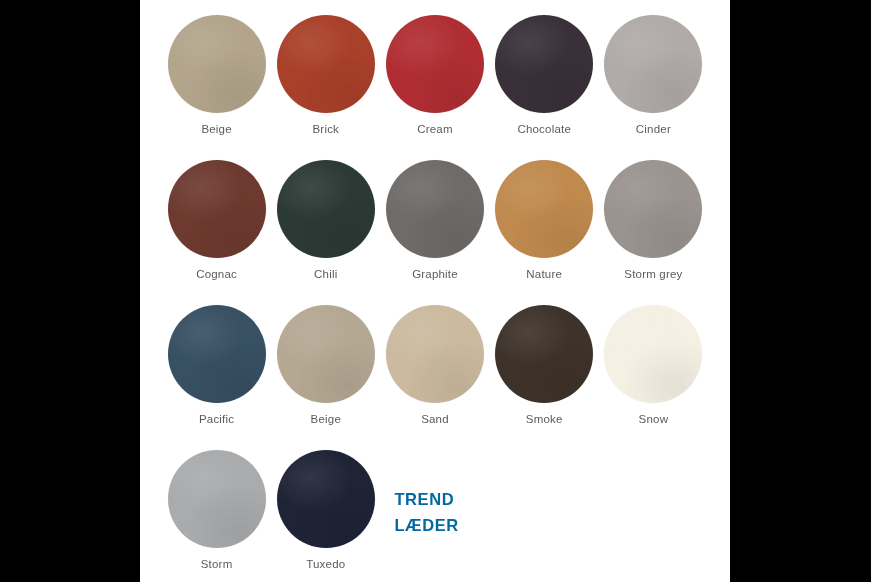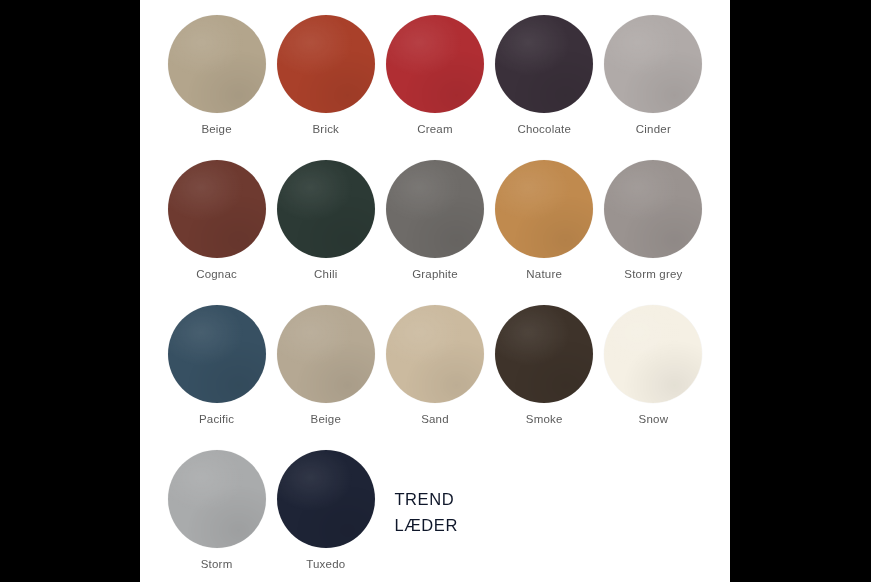--- a/index.html
+++ b/index.html
@@ -96,22 +96,22 @@
   .brand-cell {
     display: flex;
     flex-direction: column;
     align-items: flex-start;
     justify-content: flex-start;
     padding-top: 44px;
     padding-left: 14px;
   }
   .brand-line {
     font-size: 16.5px;
-    font-weight: normal;
-    color: #0f172a;
+    font-weight: bold;
+    color: #0369a1;
     letter-spacing: 0.6px;
     line-height: 1.55;
   }
 </style>
 </head>
 <body>
 
 <div id="page">
 
   <div class="letterbox left"></div>

